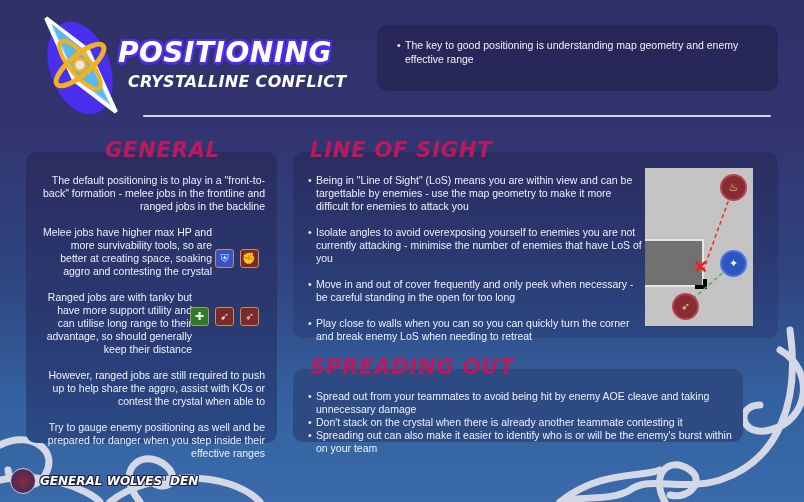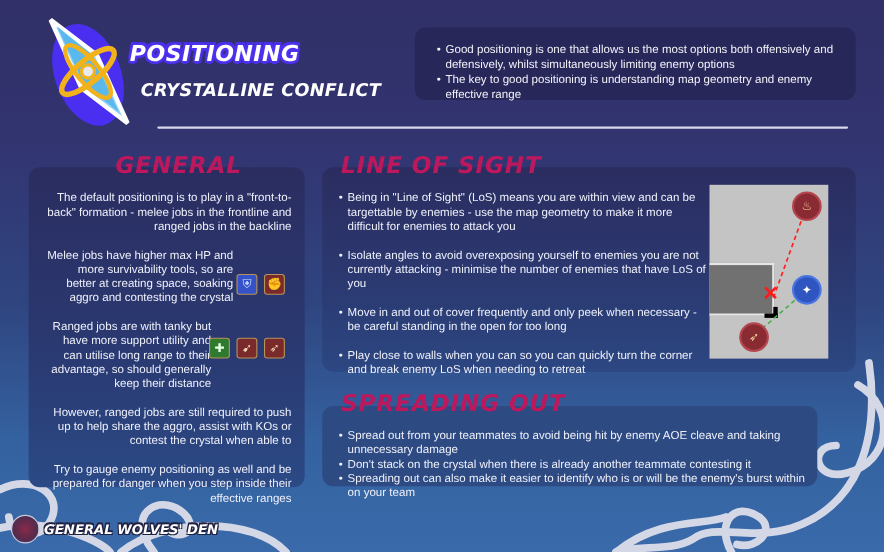--- a/index.html
+++ b/index.html
@@ -10,21 +10,21 @@
     color: #f2f2f8;
     background: linear-gradient(180deg, #313068 0%, #323470 25%, #2f4580 55%, #3462a0 80%, #3a6aaa 100%);
   }
   .abs { position: absolute; }
 
   
   .logo { left: 28px; top: 10px; width: 100px; height: 110px; }
   .title {
     left: 118px; top: 36px;
     font-family: "DejaVu Sans", sans-serif; font-weight: bold; font-style: italic;
-    font-size: 20px; letter-spacing: 0.5px; color: #ffffff;
+    font-size: 28px; letter-spacing: 0.5px; color: #ffffff;
     text-shadow: 0 0 3px #5a3cff, 2px 2px 0 #4a2fe8, -2px -2px 0 #4a2fe8, 2px -2px 0 #4a2fe8, -2px 2px 0 #4a2fe8, 0 3px 0 #4a2fe8;
   }
   .subtitle {
     left: 128px; top: 72px;
     font-family: "DejaVu Sans", sans-serif; font-weight: bold; font-style: italic;
     font-size: 16px; color: #ffffff; letter-spacing: 0.3px;
   }
   .header-rule { left: 143px; top: 115px; width: 628px; height: 2px; background: #d8d8ee; border-radius: 1px; }
   .intro {
     left: 377px; top: 25px; width: 401px; height: 66px;
@@ -114,21 +114,20 @@
     <ellipse cx="52" cy="55" rx="10" ry="30" fill="none" stroke="#f2b21c" stroke-width="4" transform="rotate(-40 52 55)"></ellipse>
     <circle cx="52" cy="55" r="6" fill="#e8e8f0" stroke="#f2b21c" stroke-width="3"></circle>
   </svg>
 </div>
 <div class="abs title">POSITIONING</div>
 <div class="abs subtitle">CRYSTALLINE CONFLICT</div>
 <div class="abs header-rule"></div>
 
 <div class="abs intro">
   <ul>
-    <li>Good positioning is one that allows us the most options both offensively and defensively, whilst simultaneously limiting enemy options</li>
     <li>The key to good positioning is understanding map geometry and enemy effective range</li>
   </ul>
 </div>
 
 <div class="abs h" style="left:105px; top:138px;">GENERAL</div>
 <div class="abs panel gen-panel">
   <p>The default positioning is to play in a "front-to-back" formation - melee jobs in the frontline and ranged jobs in the backline</p>
   <p style="width:170px;">Melee jobs have higher max HP and more survivability tools, so are better at creating space, soaking aggro and contesting the crystal</p>
   <p style="width:150px;">Ranged jobs are with tanky but have more support utility and can utilise long range to their advantage, so should generally keep their distance</p>
   <p>However, ranged jobs are still required to push up to help share the aggro, assist with KOs or contest the crystal when able to</p>

